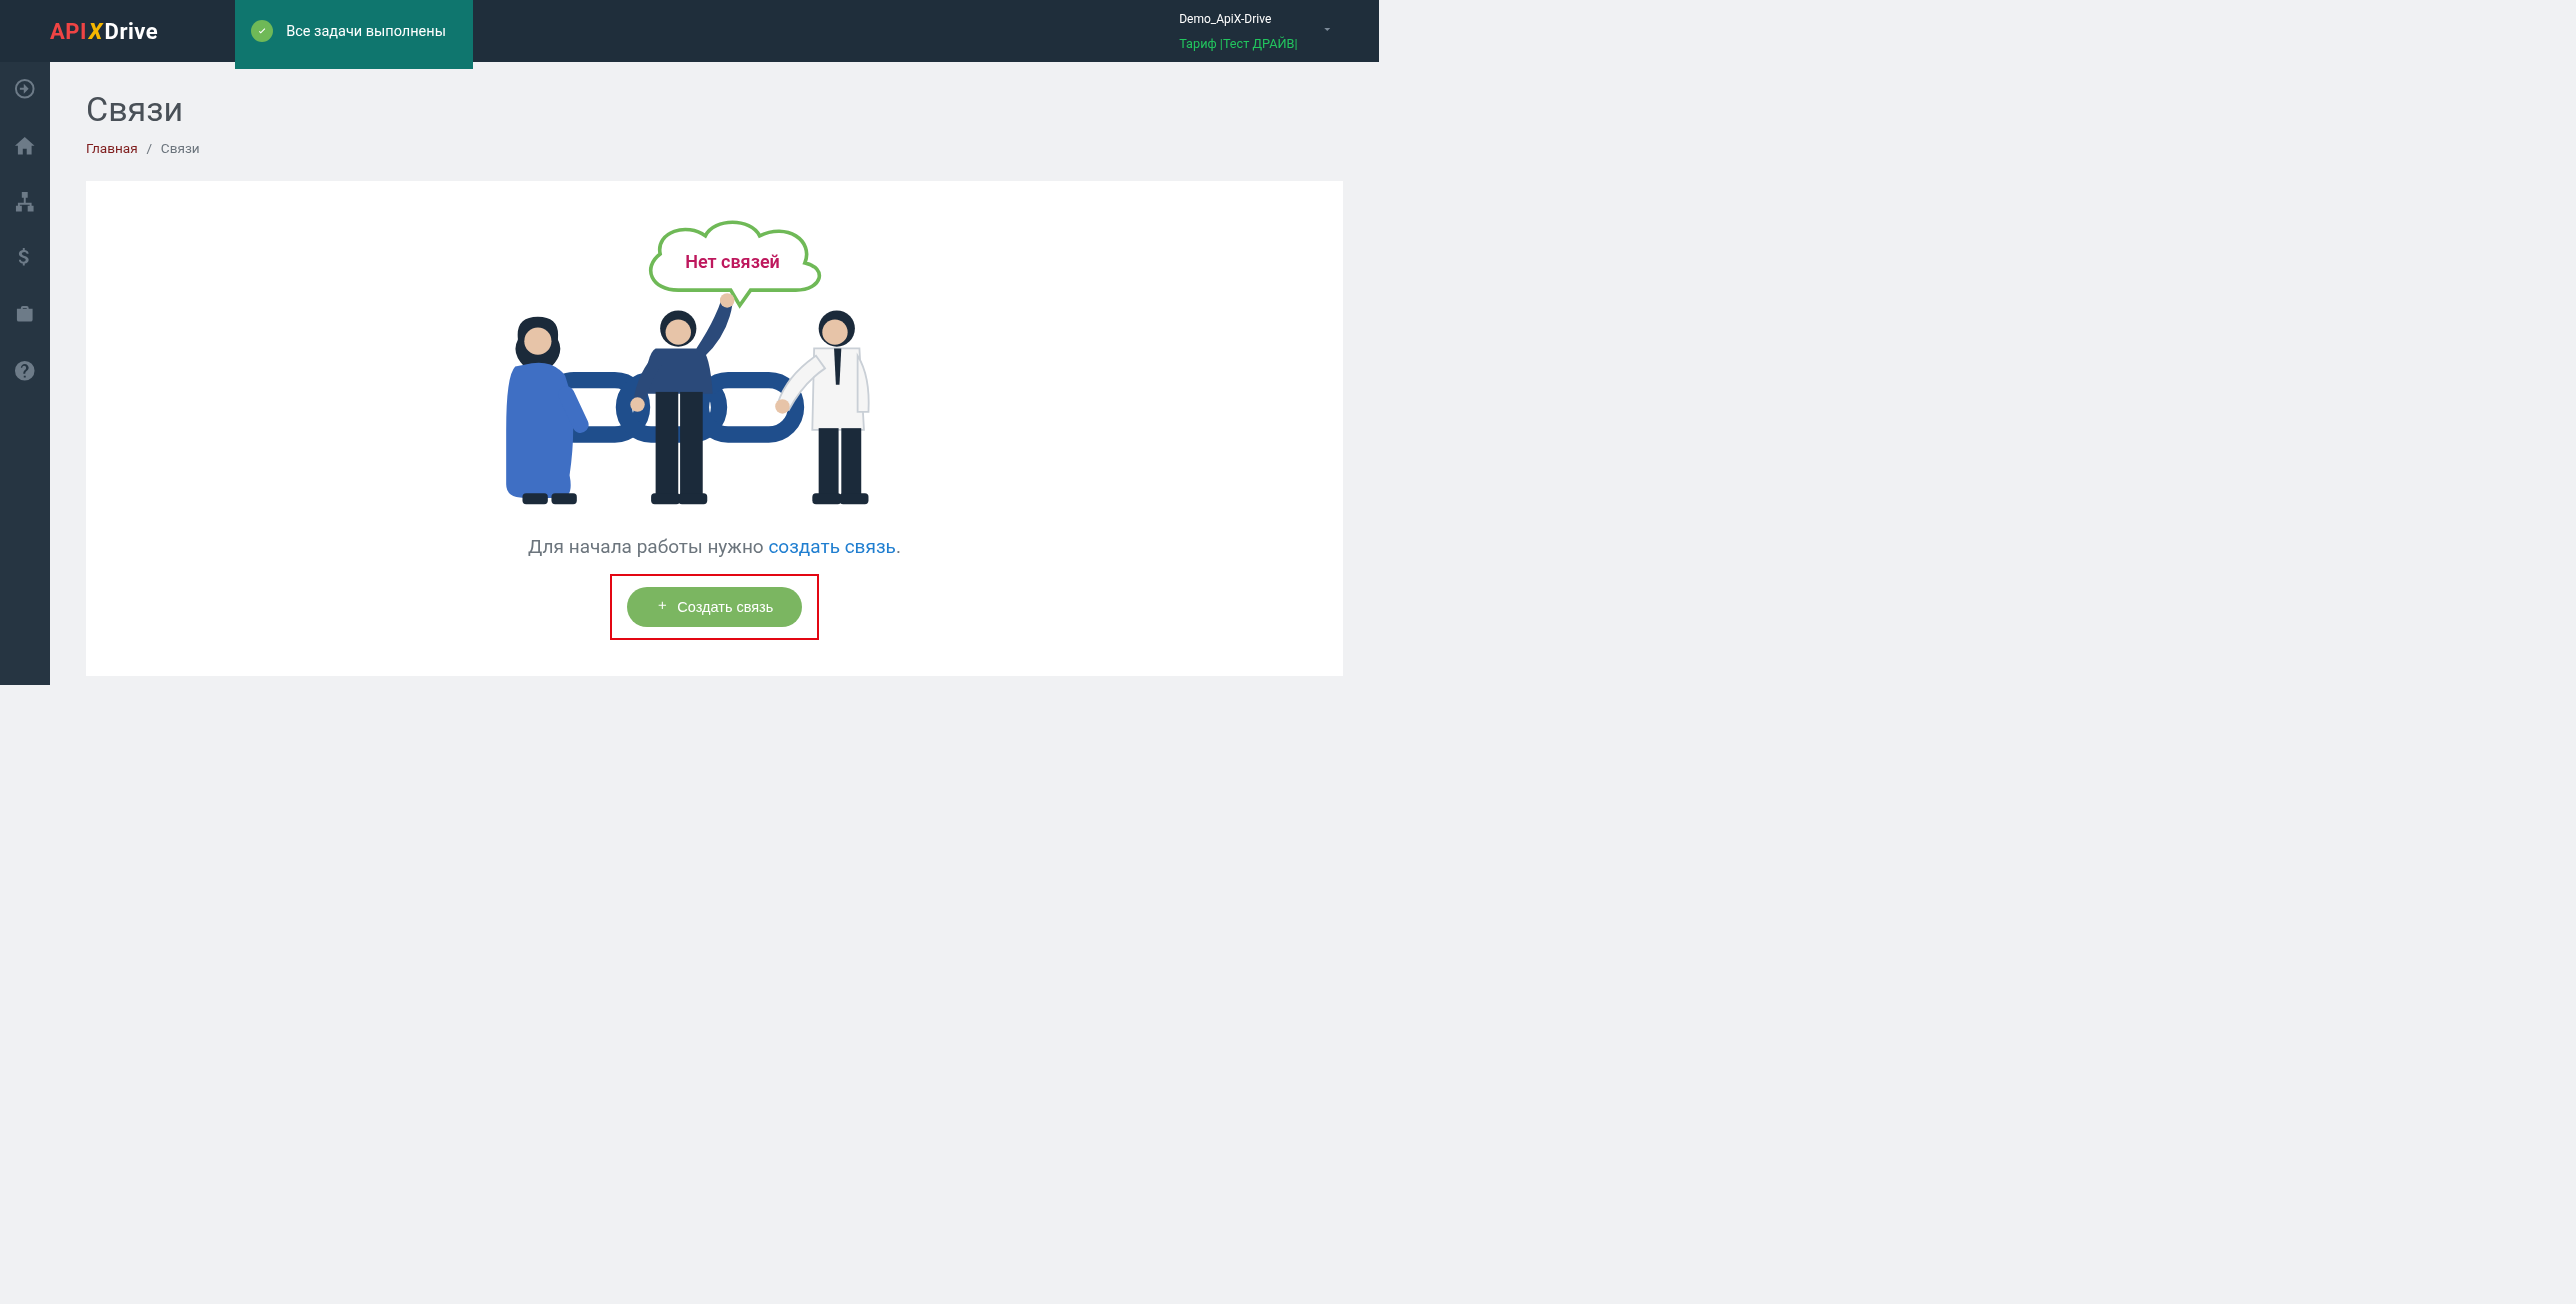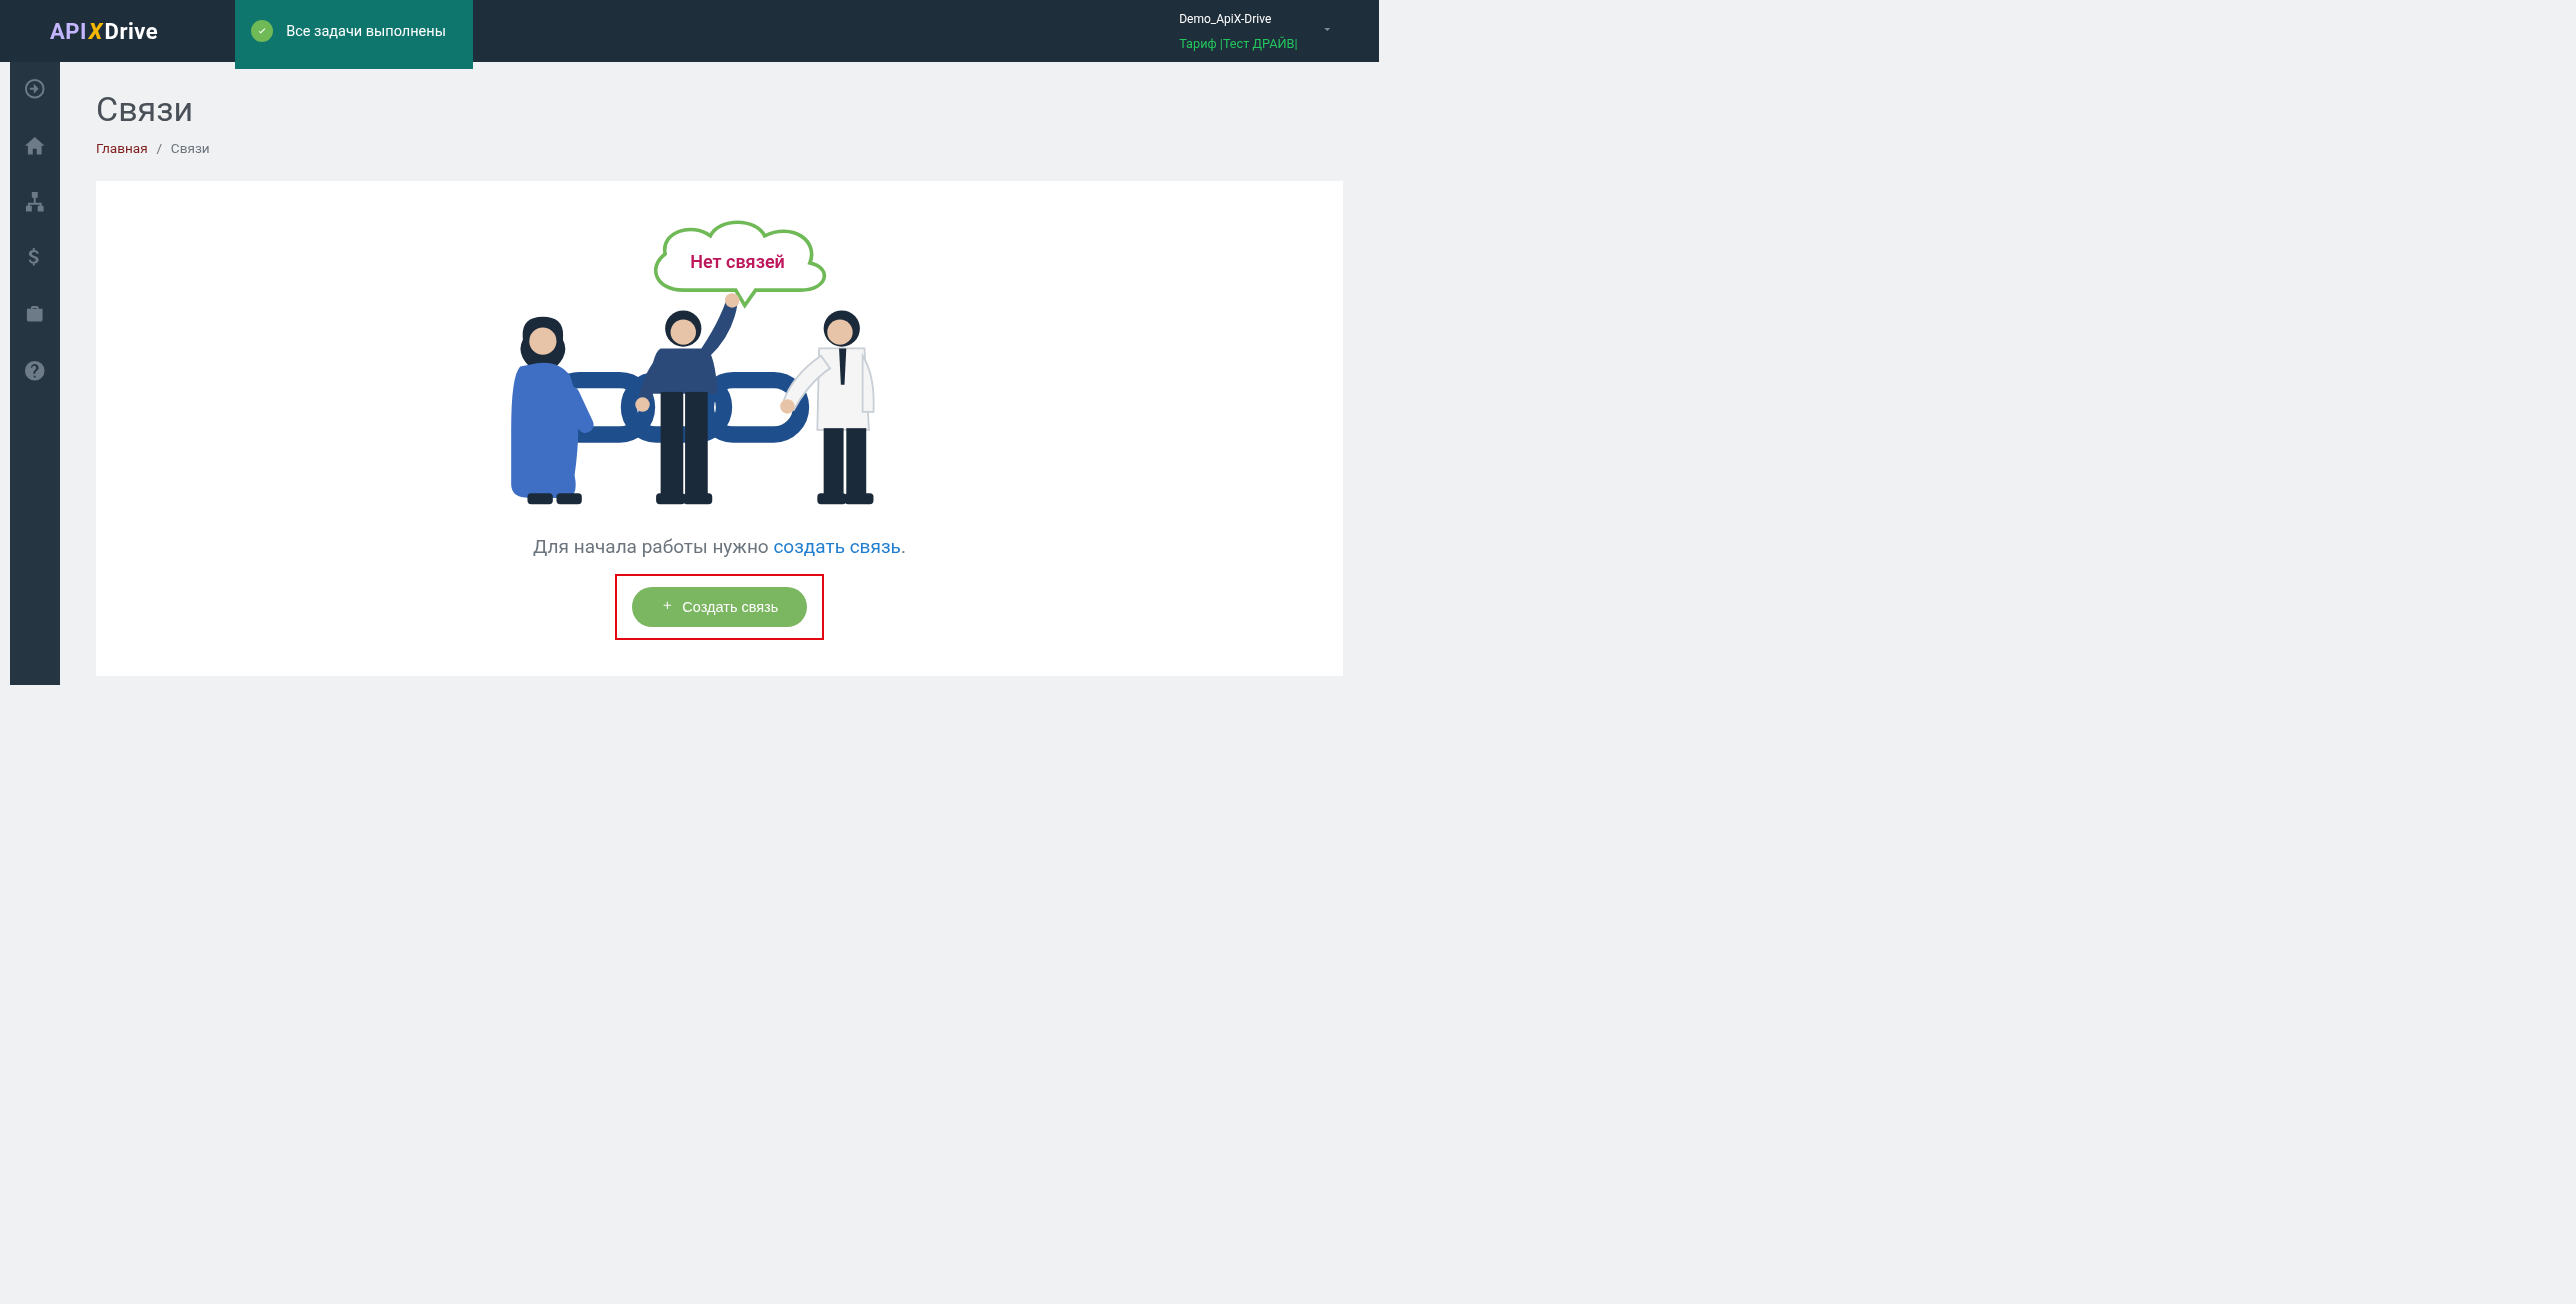--- a/index.html
+++ b/index.html
@@ -22,21 +22,21 @@
 .logo {
   display: flex;
   align-items: center;
   gap: 0;
   padding-left: 50px;
   font-weight: 700;
   font-size: 22px;
   color: #fff;
   letter-spacing: 0.5px;
 }
-.logo .api { color: #c4b5fd; }
+.logo .api { color: #ef4444; }
 .logo .x { color: #f5b700; font-style: italic; font-weight: 800; margin: 0 1.8px; }
 .logo .drive { color: #fff; }
 
 .status-pill {
   margin-left: 77px;
   background: #0f766e;
   height: 76px;
   display: flex;
   align-items: center;
   padding: 0 27px 0 16.3px;
@@ -60,21 +60,21 @@
   display: flex;
   align-items: center;
   gap: 22px;
 }
 .account-info { text-align: left; }
 .account-name { color: #fff; font-size: 12px; }
 .account-plan { color: #22c55e; font-size: 12.7px; margin-top: 10px; }
 .chevron-down svg { width: 14.5px; height: 14.5px; fill: #7c8a98; }
 
 
-.layout { display: flex; height: calc(685px - 62px); padding-left: 10px; }
+.layout { display: flex; height: calc(685px - 62px); }
 
 .sidebar {
   width: 50px;
   background: #263542;
   display: flex;
   flex-direction: column;
   align-items: center;
   padding-top: 9px;
   gap: 16.3px;
 }

